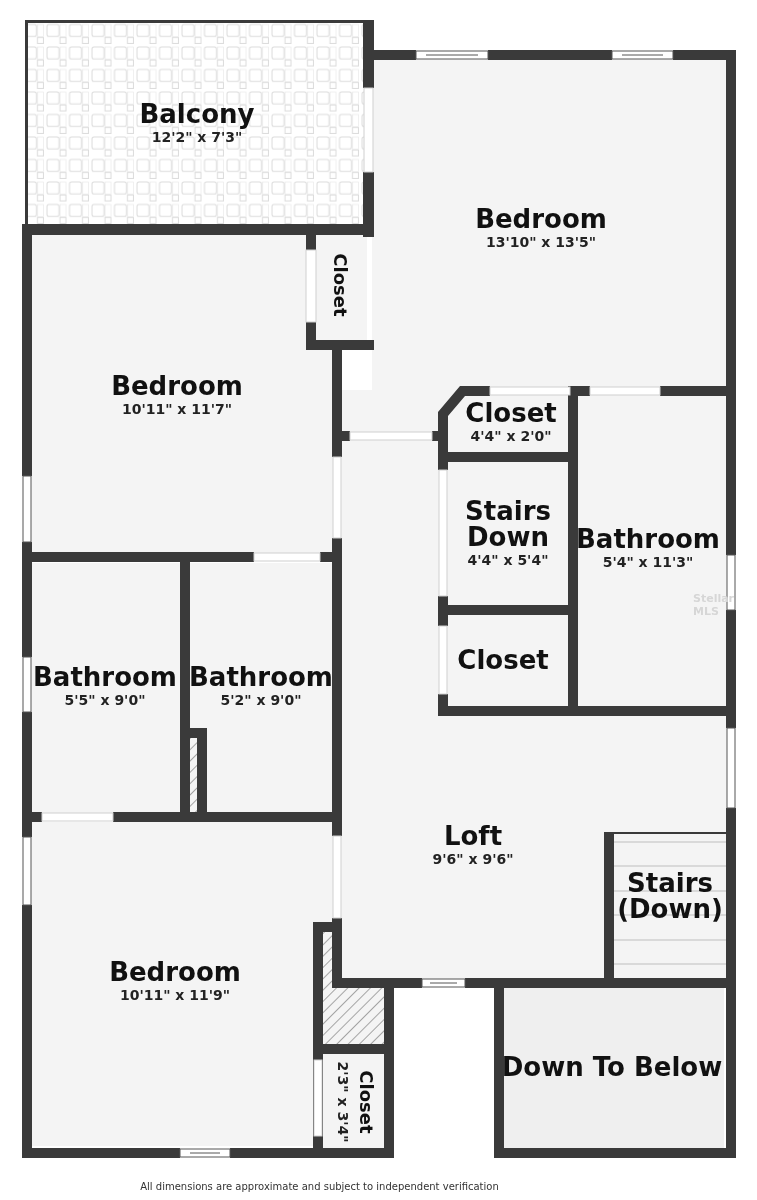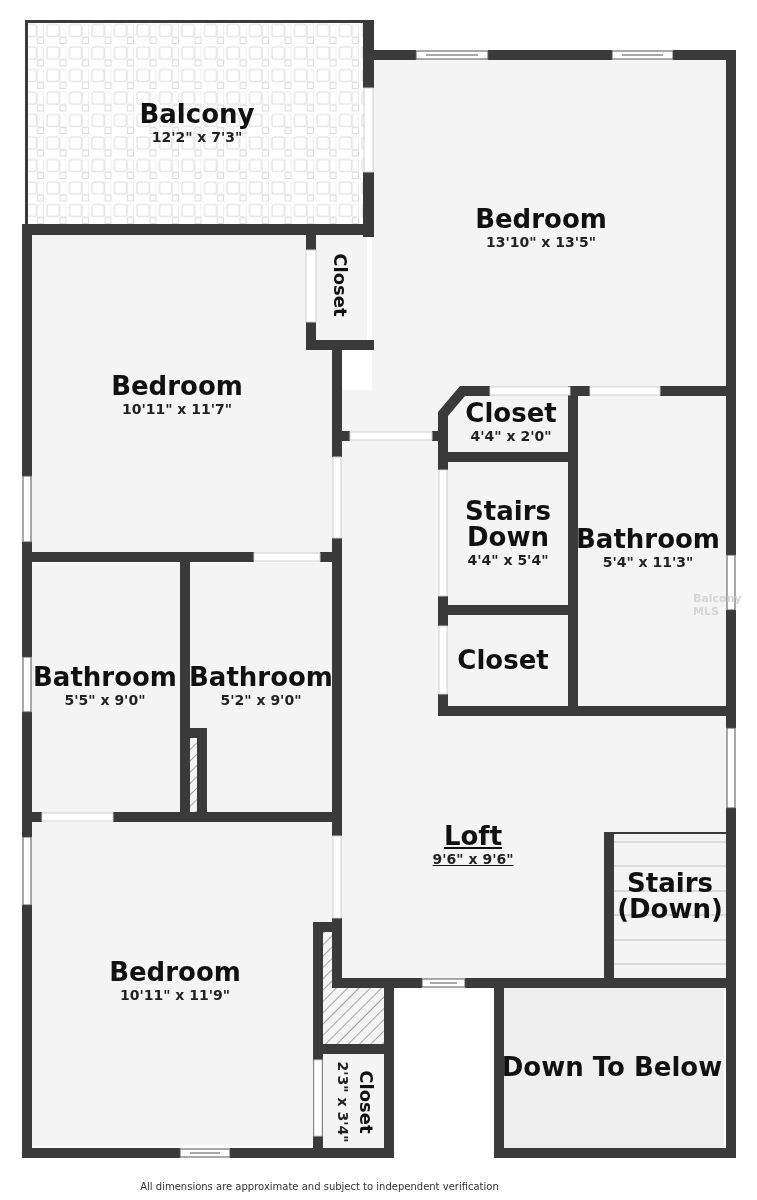--- a/index.html
+++ b/index.html
@@ -193,34 +193,34 @@
   <span class="name">Closet</span>
 </div>
 <div class="label" style="left:105px; top:687px;">
   <span class="name">Bathroom</span>
   <span class="dim">5'5" x 9'0"</span>
 </div>
 <div class="label" style="left:261px; top:687px;">
   <span class="name">Bathroom</span>
   <span class="dim">5'2" x 9'0"</span>
 </div>
-<div class="label" style="left:473px; top:846px;text-decoration:underline;">
+<div class="label" style="left:473px; top:846px;">
   <span class="name">Loft</span>
   <span class="dim">9'6" x 9'6"</span>
 </div>
 <div class="label" style="left:670px; top:896px;text-align:center;">
   <span class="name">Stairs</span>
   <span class="name">(Down)</span>
 </div>
 <div class="label" style="left:175px; top:982px;">
   <span class="name">Bedroom</span>
   <span class="dim">10'11" x 11'9"</span>
 </div>
 <div class="label rot" style="left:356px; top:1102px;">
   <span class="name">Closet</span>
   <span class="dim">2'3" x 3'4"</span>
 </div>
 <div class="label" style="left:612px; top:1067px;">
   <span class="name">Down To Below</span>
 </div>
 
-<div class="watermark">Balcony MLS</div>
+<div class="watermark">Stellar MLS</div>
 <div class="footer">All dimensions are approximate and subject to independent verification</div>
 
 </body></html>

